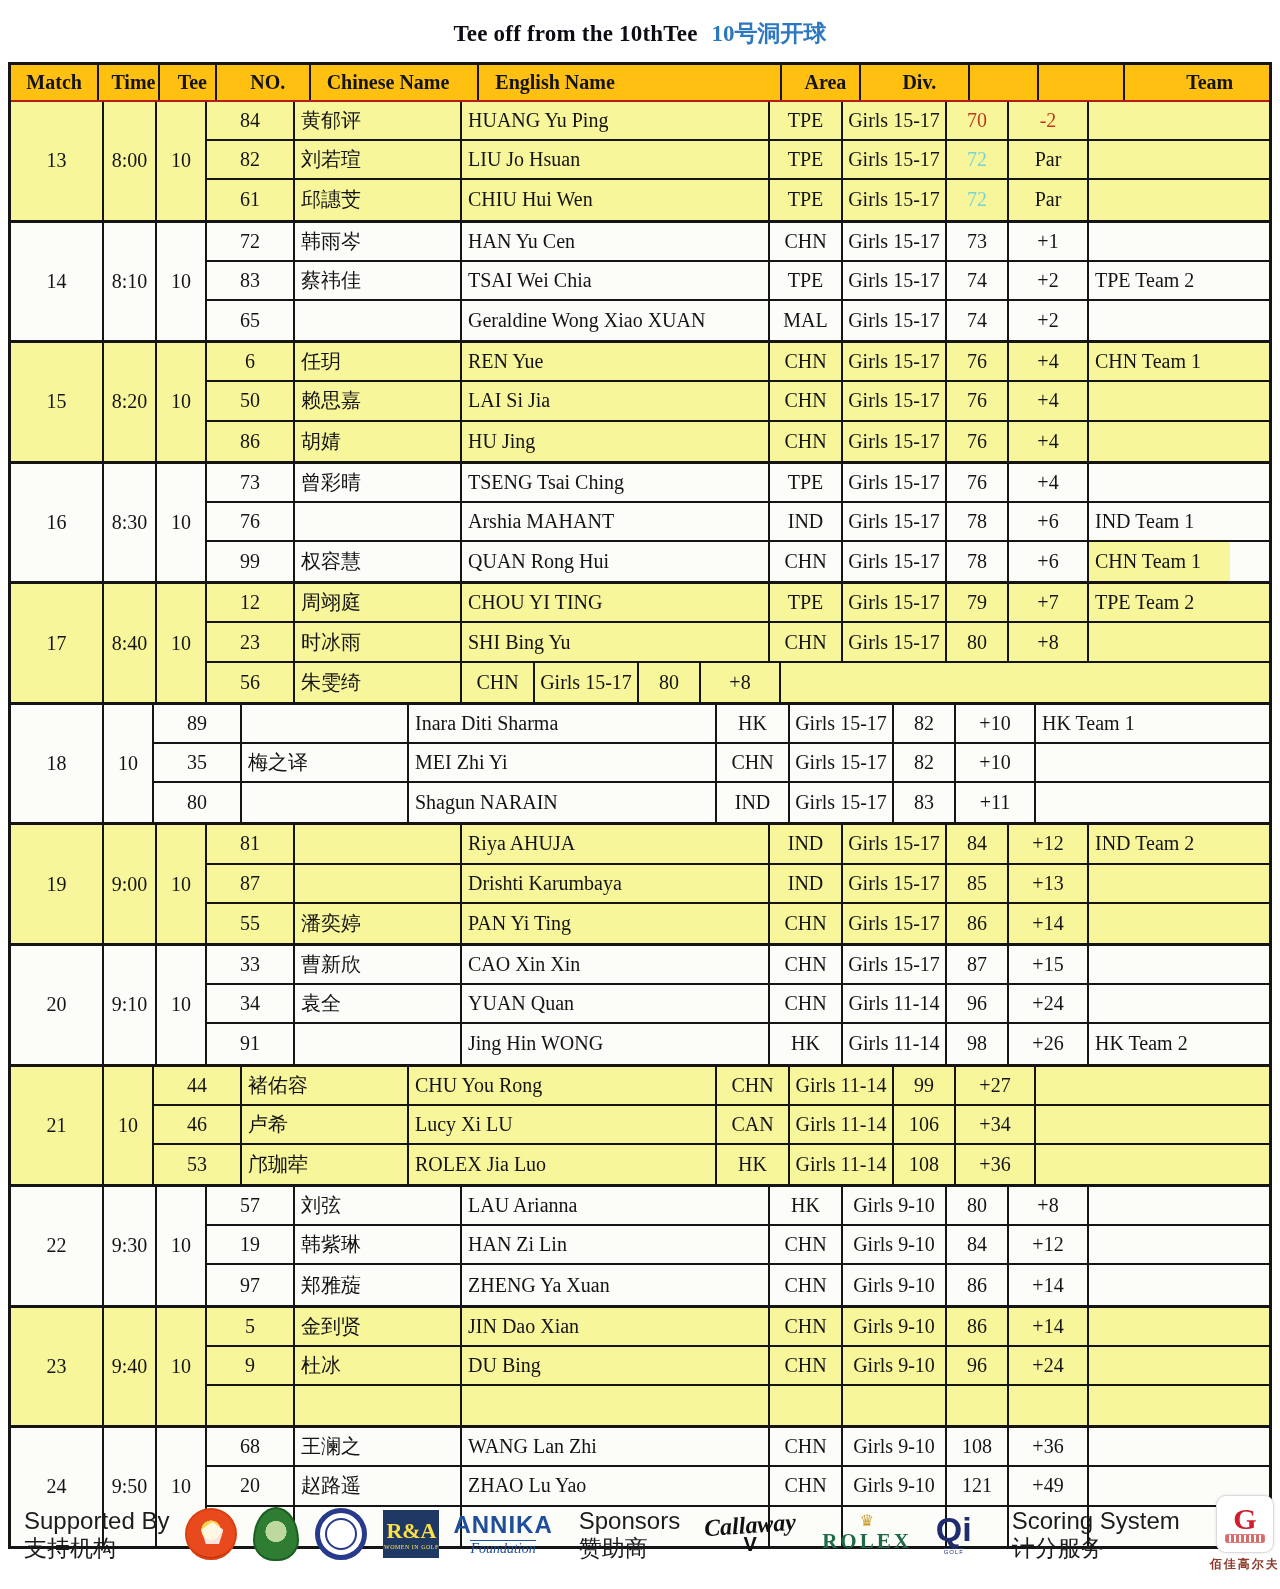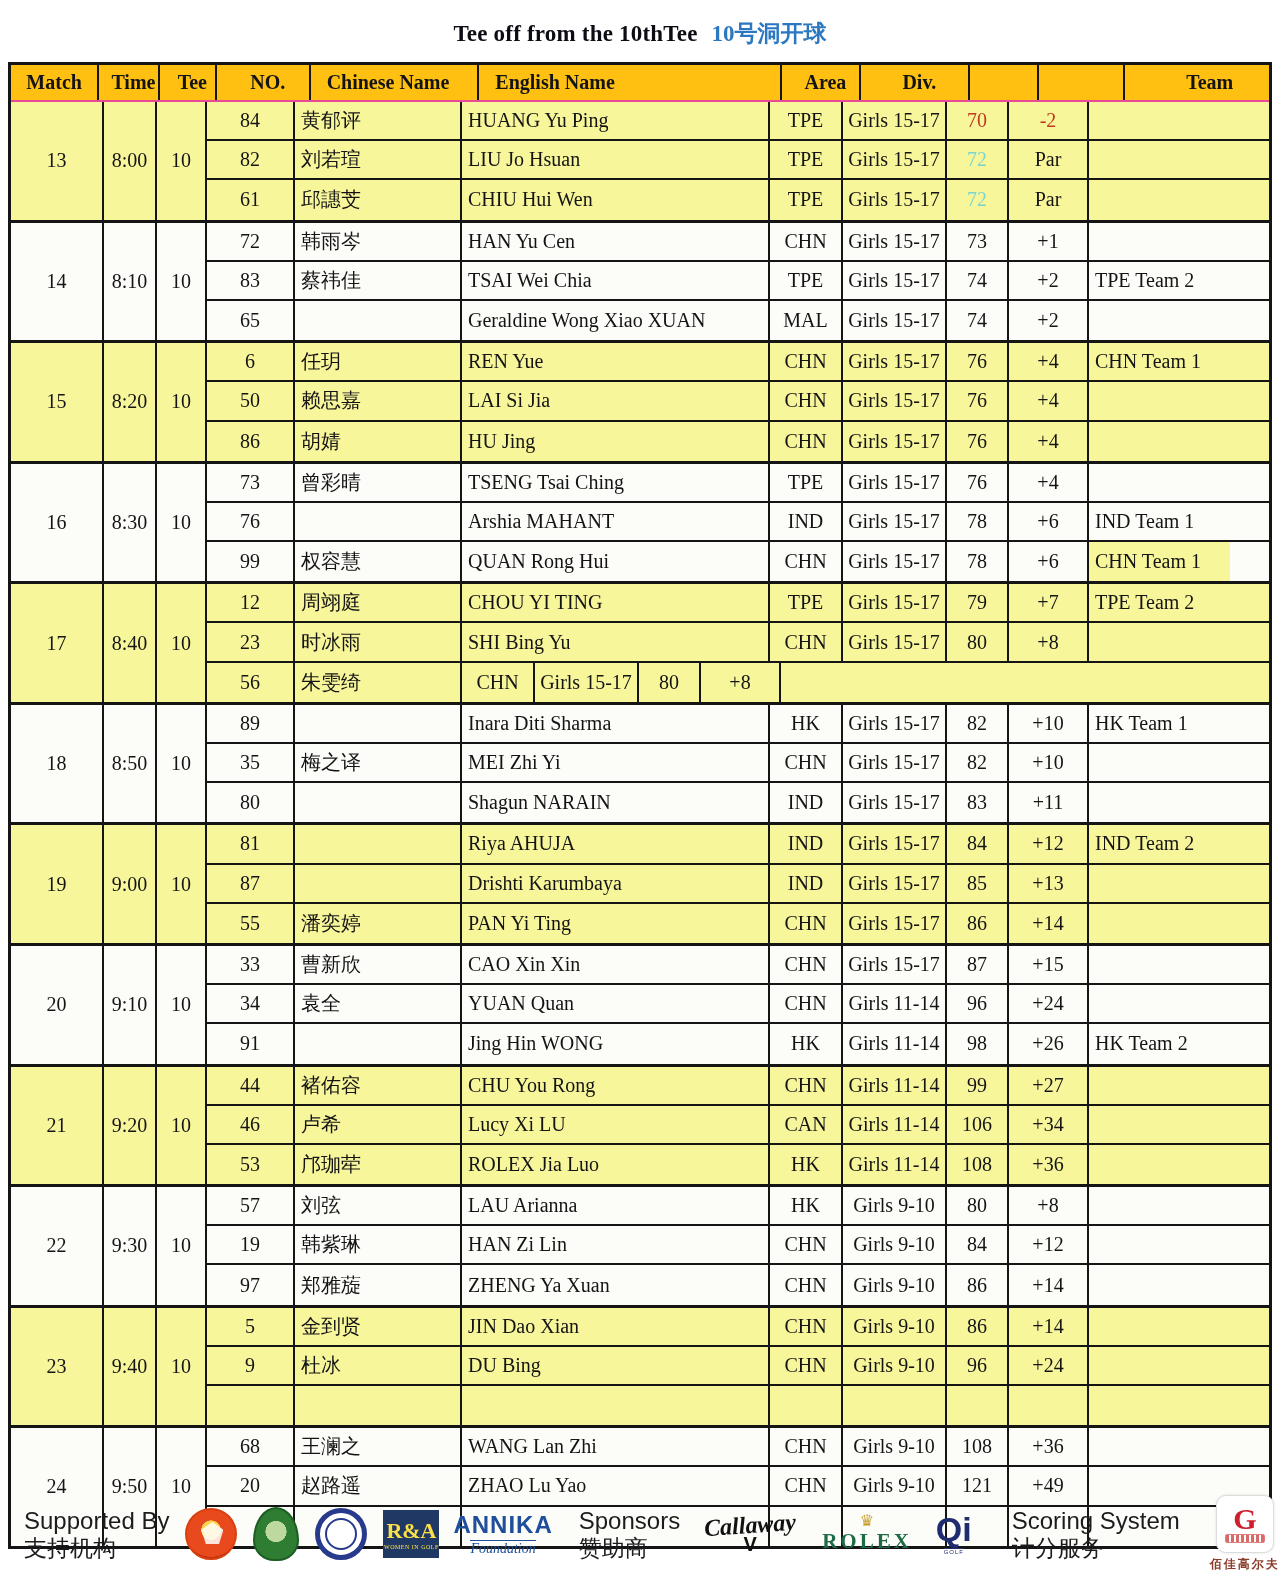--- a/index.html
+++ b/index.html
@@ -7,21 +7,21 @@
   body { height:1589px; overflow:hidden; position:relative; }
 
   
   .title-bar { width:100%; text-align:center; padding-top:18px; height:62px; }
   .title-en { font-size:23px; font-weight:bold; color:#0c0c14; letter-spacing:.2px; }
   .title-zh { font-size:23px; font-weight:bold; color:#2b77c0; margin-left:10px; }
 
   
   .pairing-table { margin-left:8px; width:1264px; border:3px solid #151515; background:#fff; }
   .hrow, .prow { display:flex; }
-  .hrow { height:37px; background:#ffc012; border-bottom:2px solid #ec4899;gap:10px; }
+  .hrow { height:37px; background:#ffc012; border-bottom:2px solid #b91c1c;gap:10px; }
   .cell { display:flex; align-items:center; justify-content:center; border-right:2px solid #151515;
           font-size:20px; color:#141414; overflow:hidden; white-space:nowrap; line-height:1.05; }
   .cell:last-child { border-right:none; }
   .hrow .cell { font-weight:bold; }
   .c-match{width:93px} .c-time{width:53px} .c-tee{width:50px} .c-no{width:88px}
   .c-cn{width:167px} .c-en{width:308px} .c-area{width:73px} .c-div{width:104px}
   .c-score{width:62px} .c-topar{width:80px} .c-team{width:141px}
   .cell.c-cn, .cell.c-en, .cell.c-team { justify-content:flex-start; padding-left:6px; }
   .hrow .cell.c-team { justify-content:center; padding-left:16px; }
 
@@ -291,21 +291,20 @@
           <div class="cell c-area">CHN</div>
           <div class="cell c-div">Girls 15-17</div>
           <div class="cell c-score">80</div>
           <div class="cell c-topar">+8</div>
           <div class="cell c-team"></div>
         </div>
       </div>
     </div>
     <div class="match-block white">
       <div class="cell c-match">18</div>
-      <div class="cell c-time">8:50</div>
       <div class="cell c-tee">10</div>
       <div class="rows-col">
         <div class="prow">
           <div class="cell c-no">89</div>
           <div class="cell c-cn"></div>
           <div class="cell c-en">Inara Diti Sharma</div>
           <div class="cell c-area">HK</div>
           <div class="cell c-div">Girls 15-17</div>
           <div class="cell c-score">82</div>
           <div class="cell c-topar">+10</div>
@@ -402,21 +401,20 @@
           <div class="cell c-area">HK</div>
           <div class="cell c-div">Girls 11-14</div>
           <div class="cell c-score">98</div>
           <div class="cell c-topar">+26</div>
           <div class="cell c-team">HK Team 2</div>
         </div>
       </div>
     </div>
     <div class="match-block yellow">
       <div class="cell c-match">21</div>
-      <div class="cell c-time">9:20</div>
       <div class="cell c-tee">10</div>
       <div class="rows-col">
         <div class="prow">
           <div class="cell c-no">44</div>
           <div class="cell c-cn">褚佑容</div>
           <div class="cell c-en">CHU You Rong</div>
           <div class="cell c-area">CHN</div>
           <div class="cell c-div">Girls 11-14</div>
           <div class="cell c-score">99</div>
           <div class="cell c-topar">+27</div>

